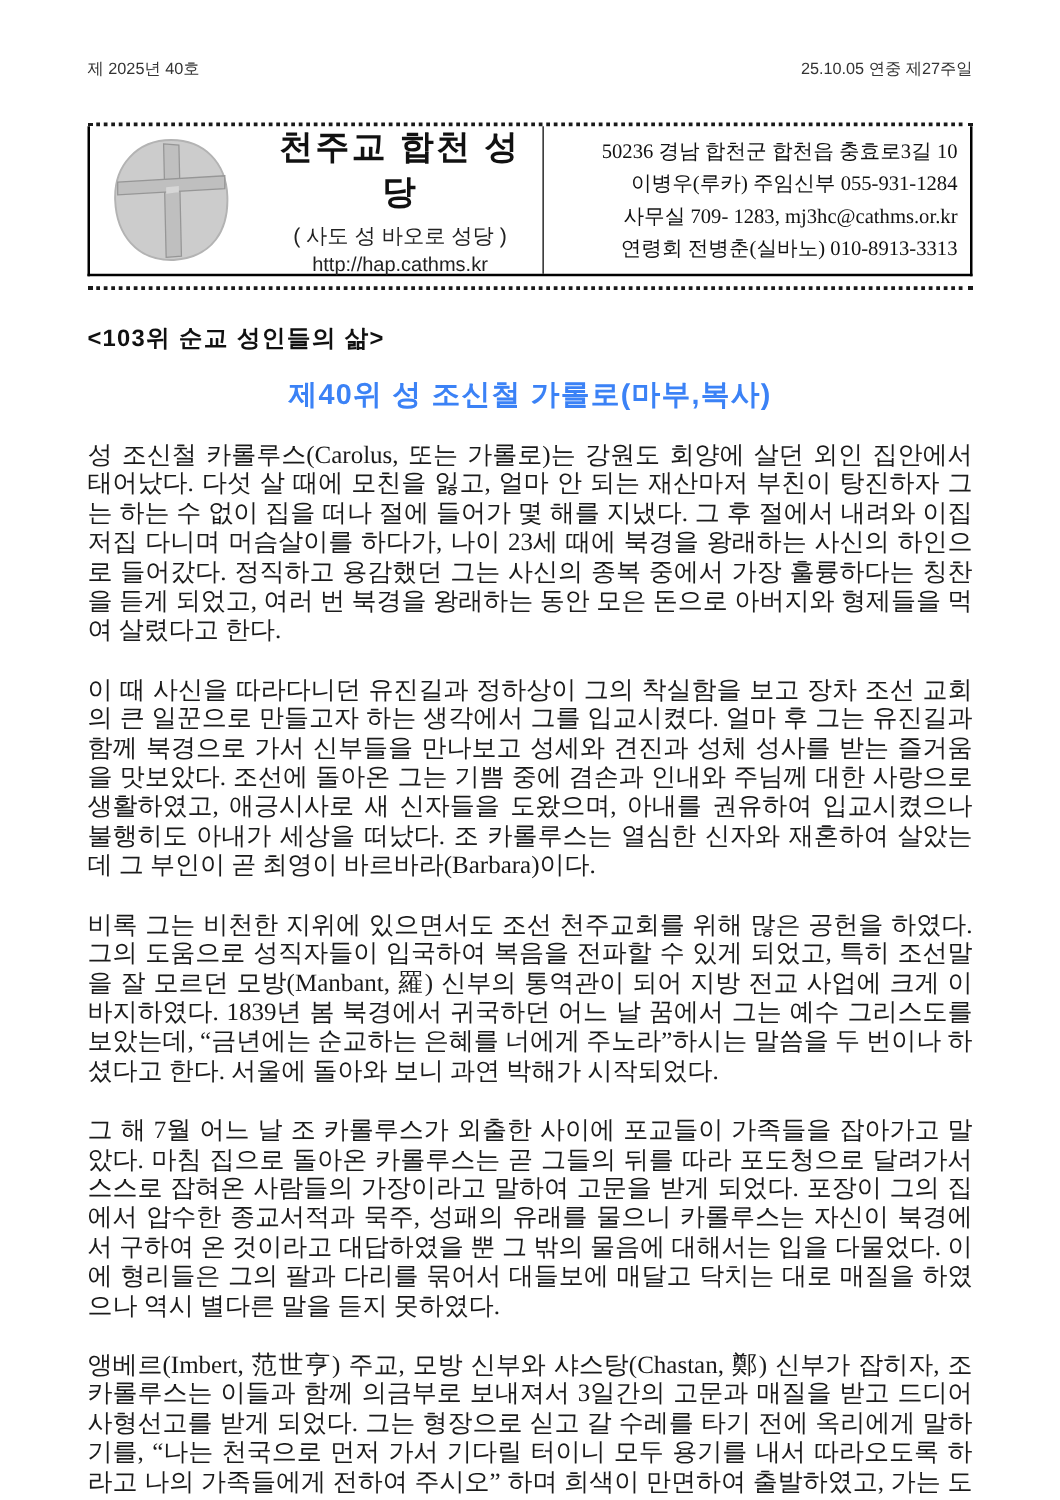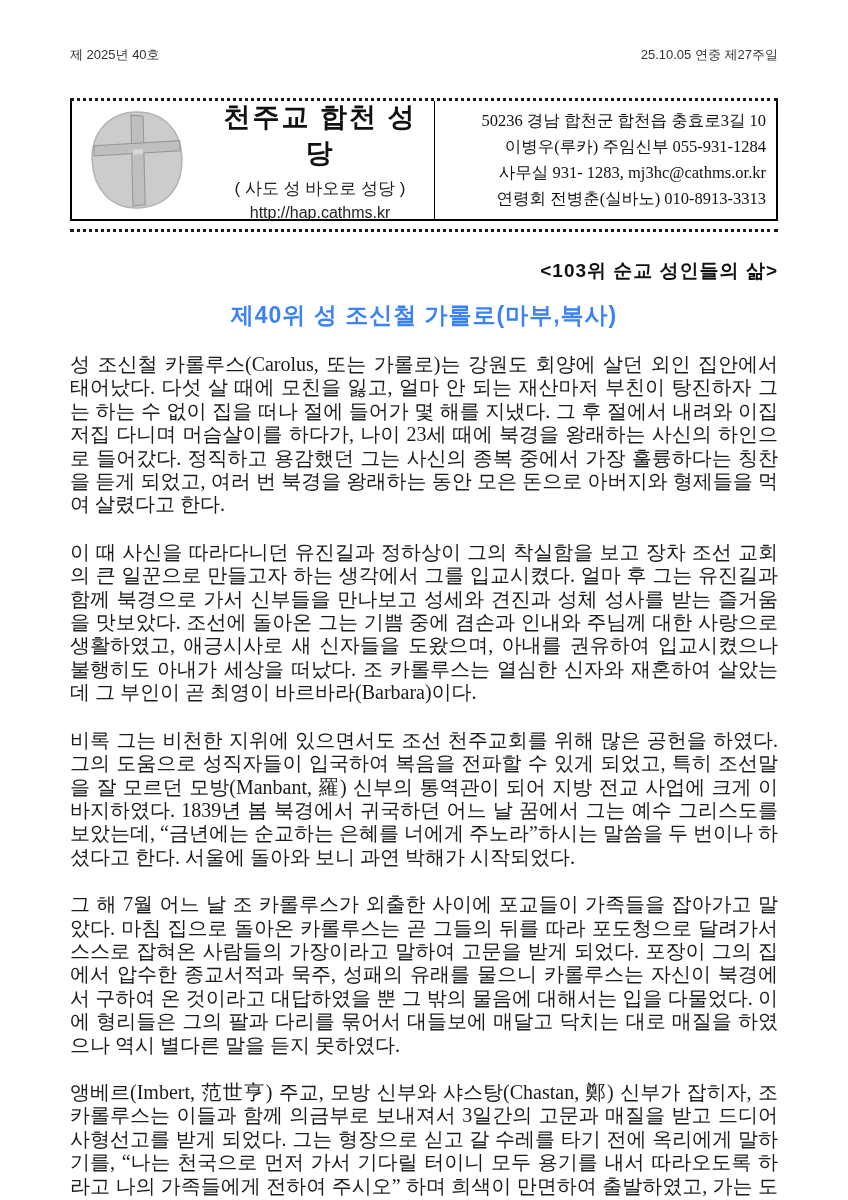--- a/index.html
+++ b/index.html
@@ -45,21 +45,21 @@
   .masthead-right{
     flex:1;box-sizing:border-box;
     display:flex;flex-direction:column;justify-content:center;
     font-family:Liberation Serif, serif;
     font-size:16.5px;line-height:26px;
     text-align:right;padding:4px 10px 4px 4px;color:#111;
   }
   .dots-bottom{margin-top:8px;}
   
   .article-title{
-    text-align:right;
+    text-align:left;
     font-family:"Liberation Sans","DejaVu Sans",sans-serif;
     font-weight:bold;font-size:19px;
     margin-top:26px;color:#111;letter-spacing:1px;
   }
   .article-subtitle{
     text-align:center;
     font-family:"Liberation Sans","DejaVu Sans",sans-serif;
     font-weight:bold;font-size:23px;
     margin-top:16px;color:#3b82f6;letter-spacing:1px;
   }
@@ -113,21 +113,21 @@
       </div>
       <div class="church-id">
         <div class="church-name">천주교 합천 성당</div>
         <div class="church-sub">( 사도 성 바오로 성당 )</div>
         <div class="church-url">http://hap.cathms.kr</div>
       </div>
     </div>
     <div class="masthead-right">
       <div>50236  경남 합천군 합천읍 충효로3길 10</div>
       <div>이병우(루카) 주임신부  055-931-1284</div>
-      <div>사무실 931- 1283, mj3hc@cathms.or.kr</div>
+      <div>사무실 709- 1283, mj3hc@cathms.or.kr</div>
       <div>연령회 전병춘(실바노) 010-8913-3313</div>
     </div>
   </div>
 
   <div class="dots dots-bottom"></div>
 
   <div class="article-title">&lt;103위 순교 성인들의 삶&gt;</div>
   <div class="article-subtitle">제40위 성 조신철 가롤로(마부,복사)</div>
 
   <div class="article-body">

